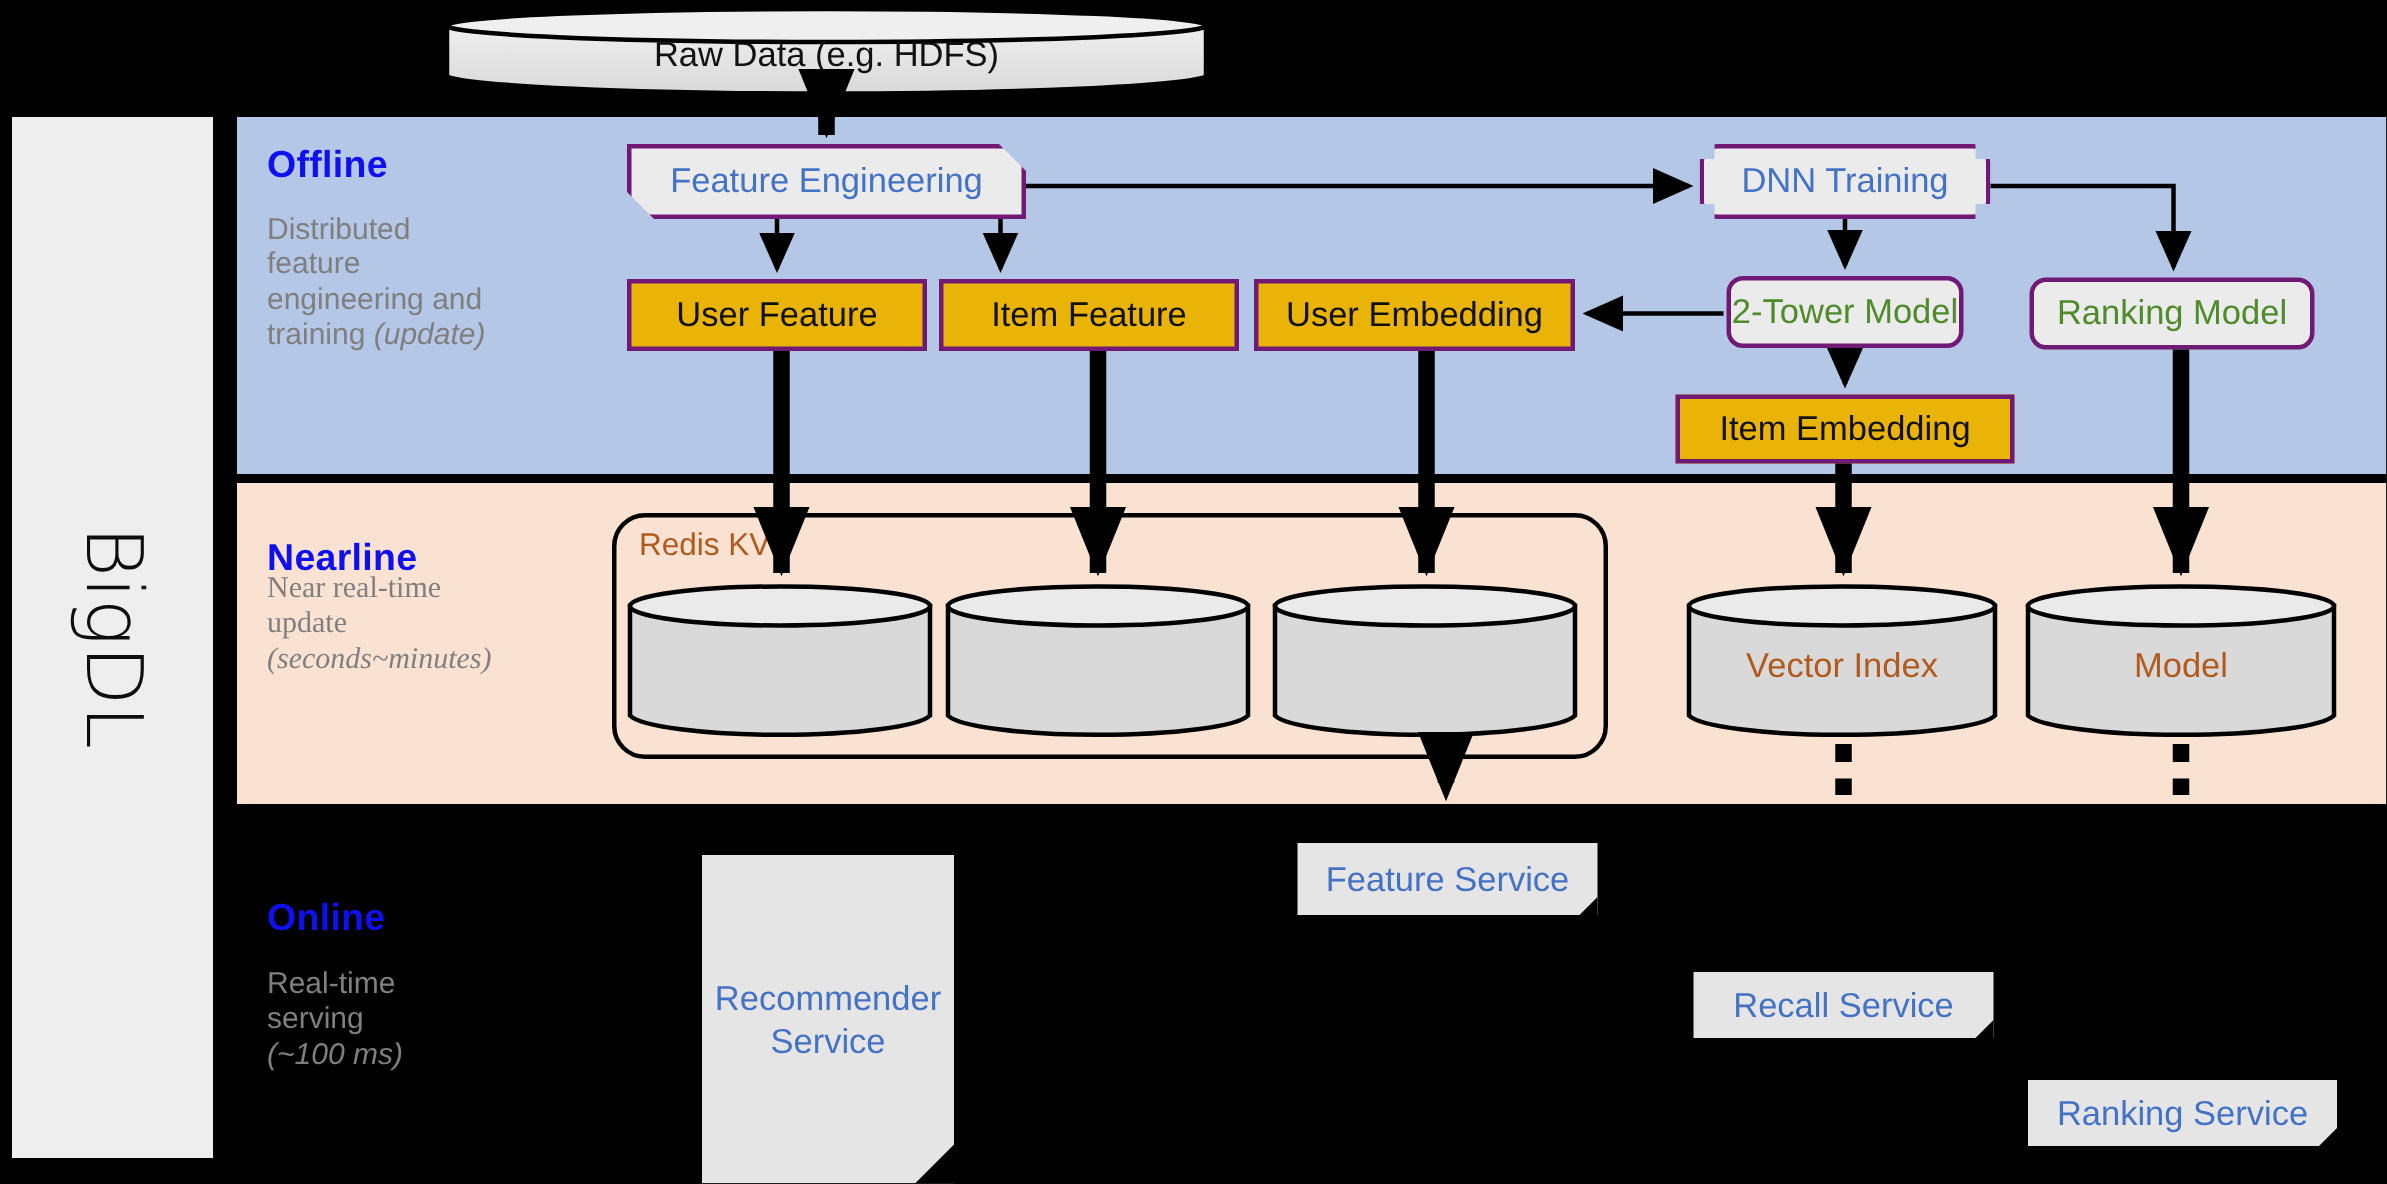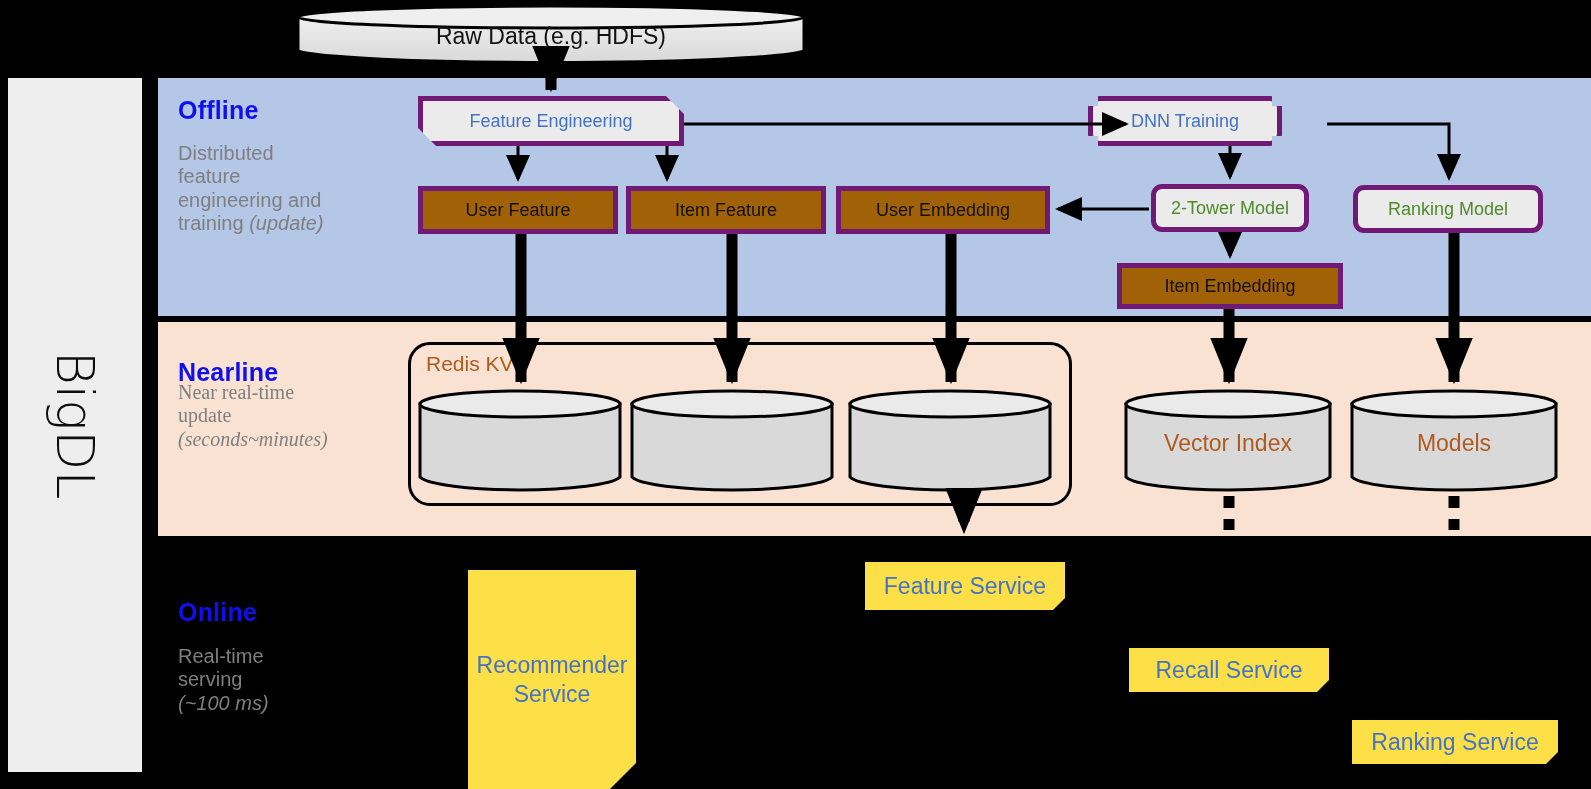--- a/index.html
+++ b/index.html
@@ -68,27 +68,27 @@
   }
   .band-sub .it { font-style: italic; }
 
   
   .node {
     position: absolute;
     display: flex;
     align-items: center;
     justify-content: center;
     text-align: center;
-    border: 5px solid #701a75;
-    font-size: 18px;
+    border: 3px solid #701a75;
+    font-size: 23px;
     line-height: 1.12;
   }
   
   .box-grey {
-    background: #a16207;
+    background: #eab308;
     color: #111;
   }
   
   .box-light {
     background: #ebebeb;
   }
   .txt-blue { color: #4472c4; }
   .txt-green { color: #4f8a2b; }
   .txt-brown { color: #b05a1e; }
 
@@ -135,21 +135,21 @@
   #redis-label {
     left: 426px; top: 352px;
     font-size: 21px;
     color: #b05a1e;
     white-space: nowrap;
   }
 
   
   .doc {
     position: absolute;
-    background: #fde047;
+    background: #e5e5e5;
     display: flex;
     align-items: center;
     justify-content: center;
     text-align: center;
     font-size: 23px;
     color: #4472c4;
     line-height: 1.25;
   }
   .doc::after {
     content: "";
@@ -213,21 +213,21 @@
       <path d="M2,13 L2,47 A255,13 0 0 0 508,47 L508,13 Z" fill="url(#gcyl)" stroke="#000" stroke-width="3"></path>
       <ellipse cx="255" cy="13" rx="253" ry="11" fill="#efefef" stroke="#000" stroke-width="3"></ellipse>
     </svg>
     <div class="cyl-label" style="color:#111;">Raw Data (e.g. HDFS)</div>
   </div>
 
   <div class="node box-light notch-fe" style="left:418px; top:96px; width:266px; height:50px;">
     <span class="txt-blue">Feature Engineering</span>
   </div>
 
-  <div class="node box-light notch-dnn" style="left:1088px; top:96px; width:194px; height:50px;">
+  <div class="node box-light notch-dnn" style="left:1133px; top:96px; width:194px; height:50px;">
     <span class="txt-blue">DNN Training</span>
   </div>
 
   <div class="node box-grey" style="left:418px; top:186px; width:200px; height:48px;">
     <span>User Feature</span>
   </div>
 
   <div class="node box-grey" style="left:836px; top:186px; width:214px; height:48px;">
     <span>User Embedding</span>
   </div>
@@ -281,21 +281,21 @@
       <ellipse cx="104" cy="16" rx="102" ry="13" fill="#eaeaea" stroke="#000" stroke-width="3"></ellipse>
     </svg>
     <div class="cyl-label txt-brown">Vector Index</div>
   </div>
 
   <div class="cyl" style="left:1350px; top:388px; width:208px; height:105px;">
     <svg viewBox="0 0 208 105" preserveAspectRatio="none">
       <path d="M2,16 L2,89 A103,15 0 0 0 206,89 L206,16 Z" fill="#d9d9d9" stroke="#000" stroke-width="3"></path>
       <ellipse cx="104" cy="16" rx="102" ry="13" fill="#eaeaea" stroke="#000" stroke-width="3"></ellipse>
     </svg>
-    <div class="cyl-label txt-brown">Models</div>
+    <div class="cyl-label txt-brown">Model</div>
   </div>
 
   <div class="doc" id="svc-recommender">
     <span style="white-space:pre-line;">Recommender
 Service</span>
   </div>
 
   <div class="doc" style="left:865px; top:562px; width:200px; height:48px;">
     <span>Feature Service</span>
   </div>

